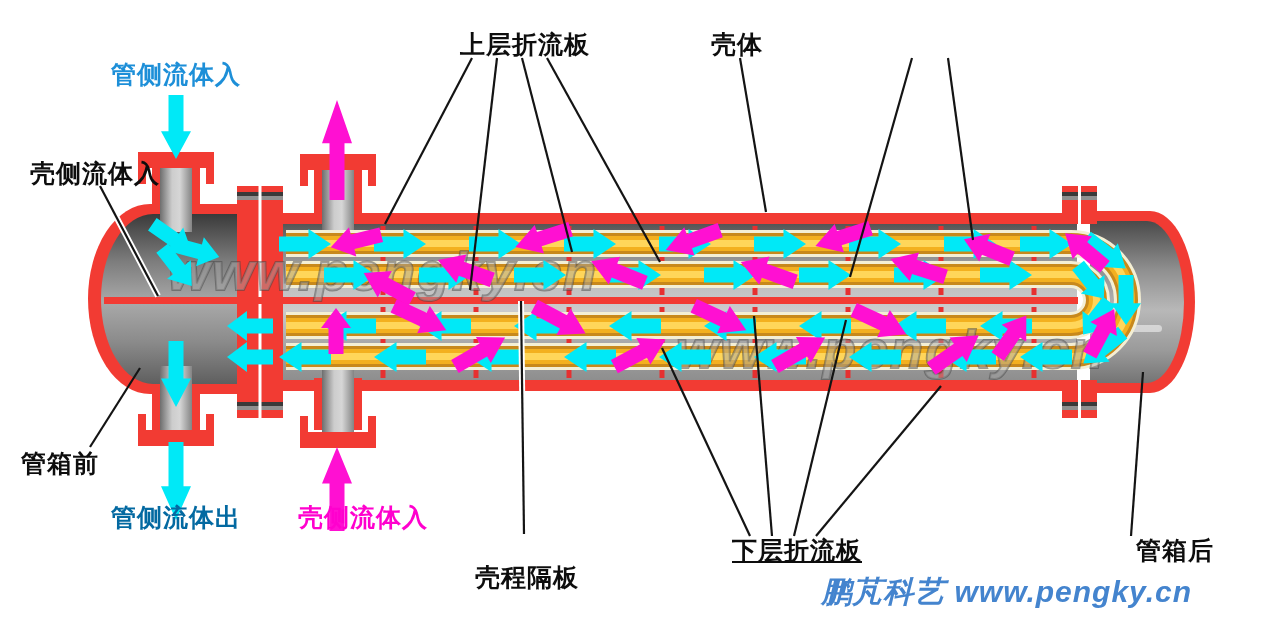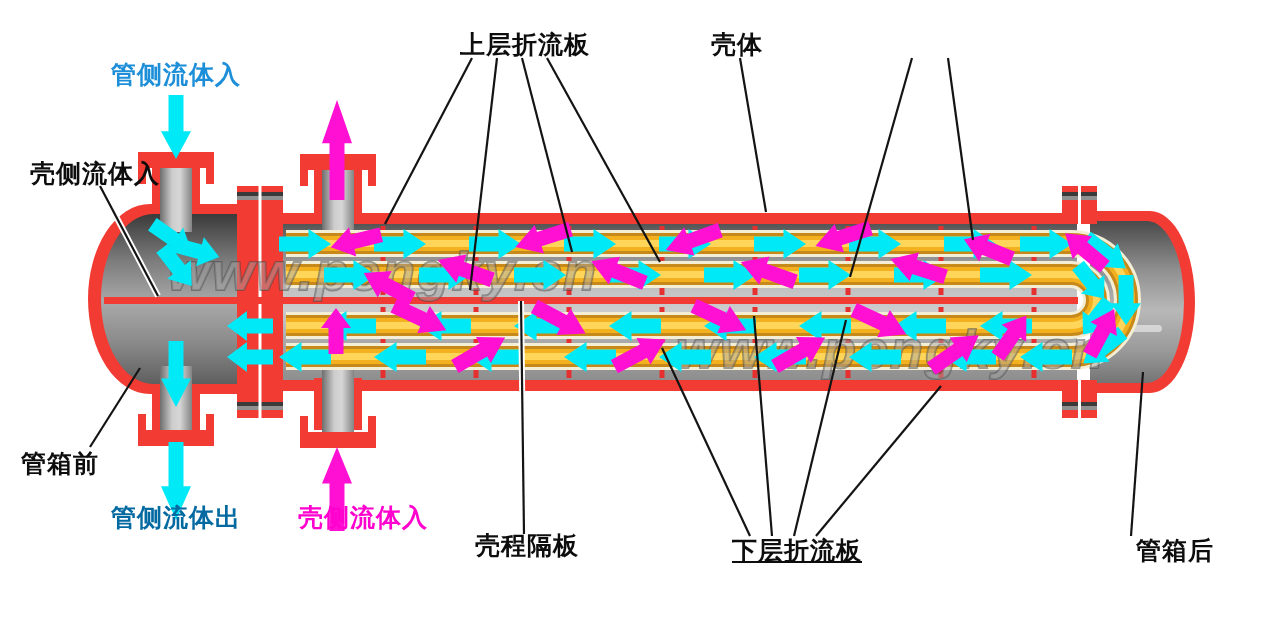--- a/index.html
+++ b/index.html
@@ -256,17 +256,18 @@
     </g>
   </svg>
 
   <div class="cjk-label centered" style="left: 176px; top: 61px; color: rgb(29, 143, 216);">管侧流体入</div>
   <div class="cjk-label" style="left:30px; top:160px;">壳侧流体入</div>
   <div class="cjk-label centered" style="left:525px; top:31px;">上层折流板</div>
   <div class="cjk-label centered" style="left:737px; top:31px;">壳体</div>
   <div class="cjk-label" style="left:21px; top:450px;">管箱前</div>
   <div class="cjk-label centered" style="left: 176px; top: 504px; color: #0369a1;">管侧流体出</div>
   <div class="cjk-label centered" style="left: 333px; top: 504px; color: rgb(255, 0, 206); margin-left: 30px;">壳侧流体入</div>
-  <div class="cjk-label centered" style="left:527px; top:532px;">壳程隔板</div>
+  <div class="cjk-label centered" style="left:527px; top:564px;">壳程隔板</div>
   <div class="cjk-label centered" style="left:797px; top:537px;text-decoration:underline;">下层折流板</div>
   <div class="cjk-label centered" style="left:1175px; top:537px;">管箱后</div>
 
+  <div class="brand" style="right: 88px; top: 572px; color: rgb(68, 132, 206);">鹏芃科艺 www.pengky.cn</div>
 </div>
 
 </body></html>

